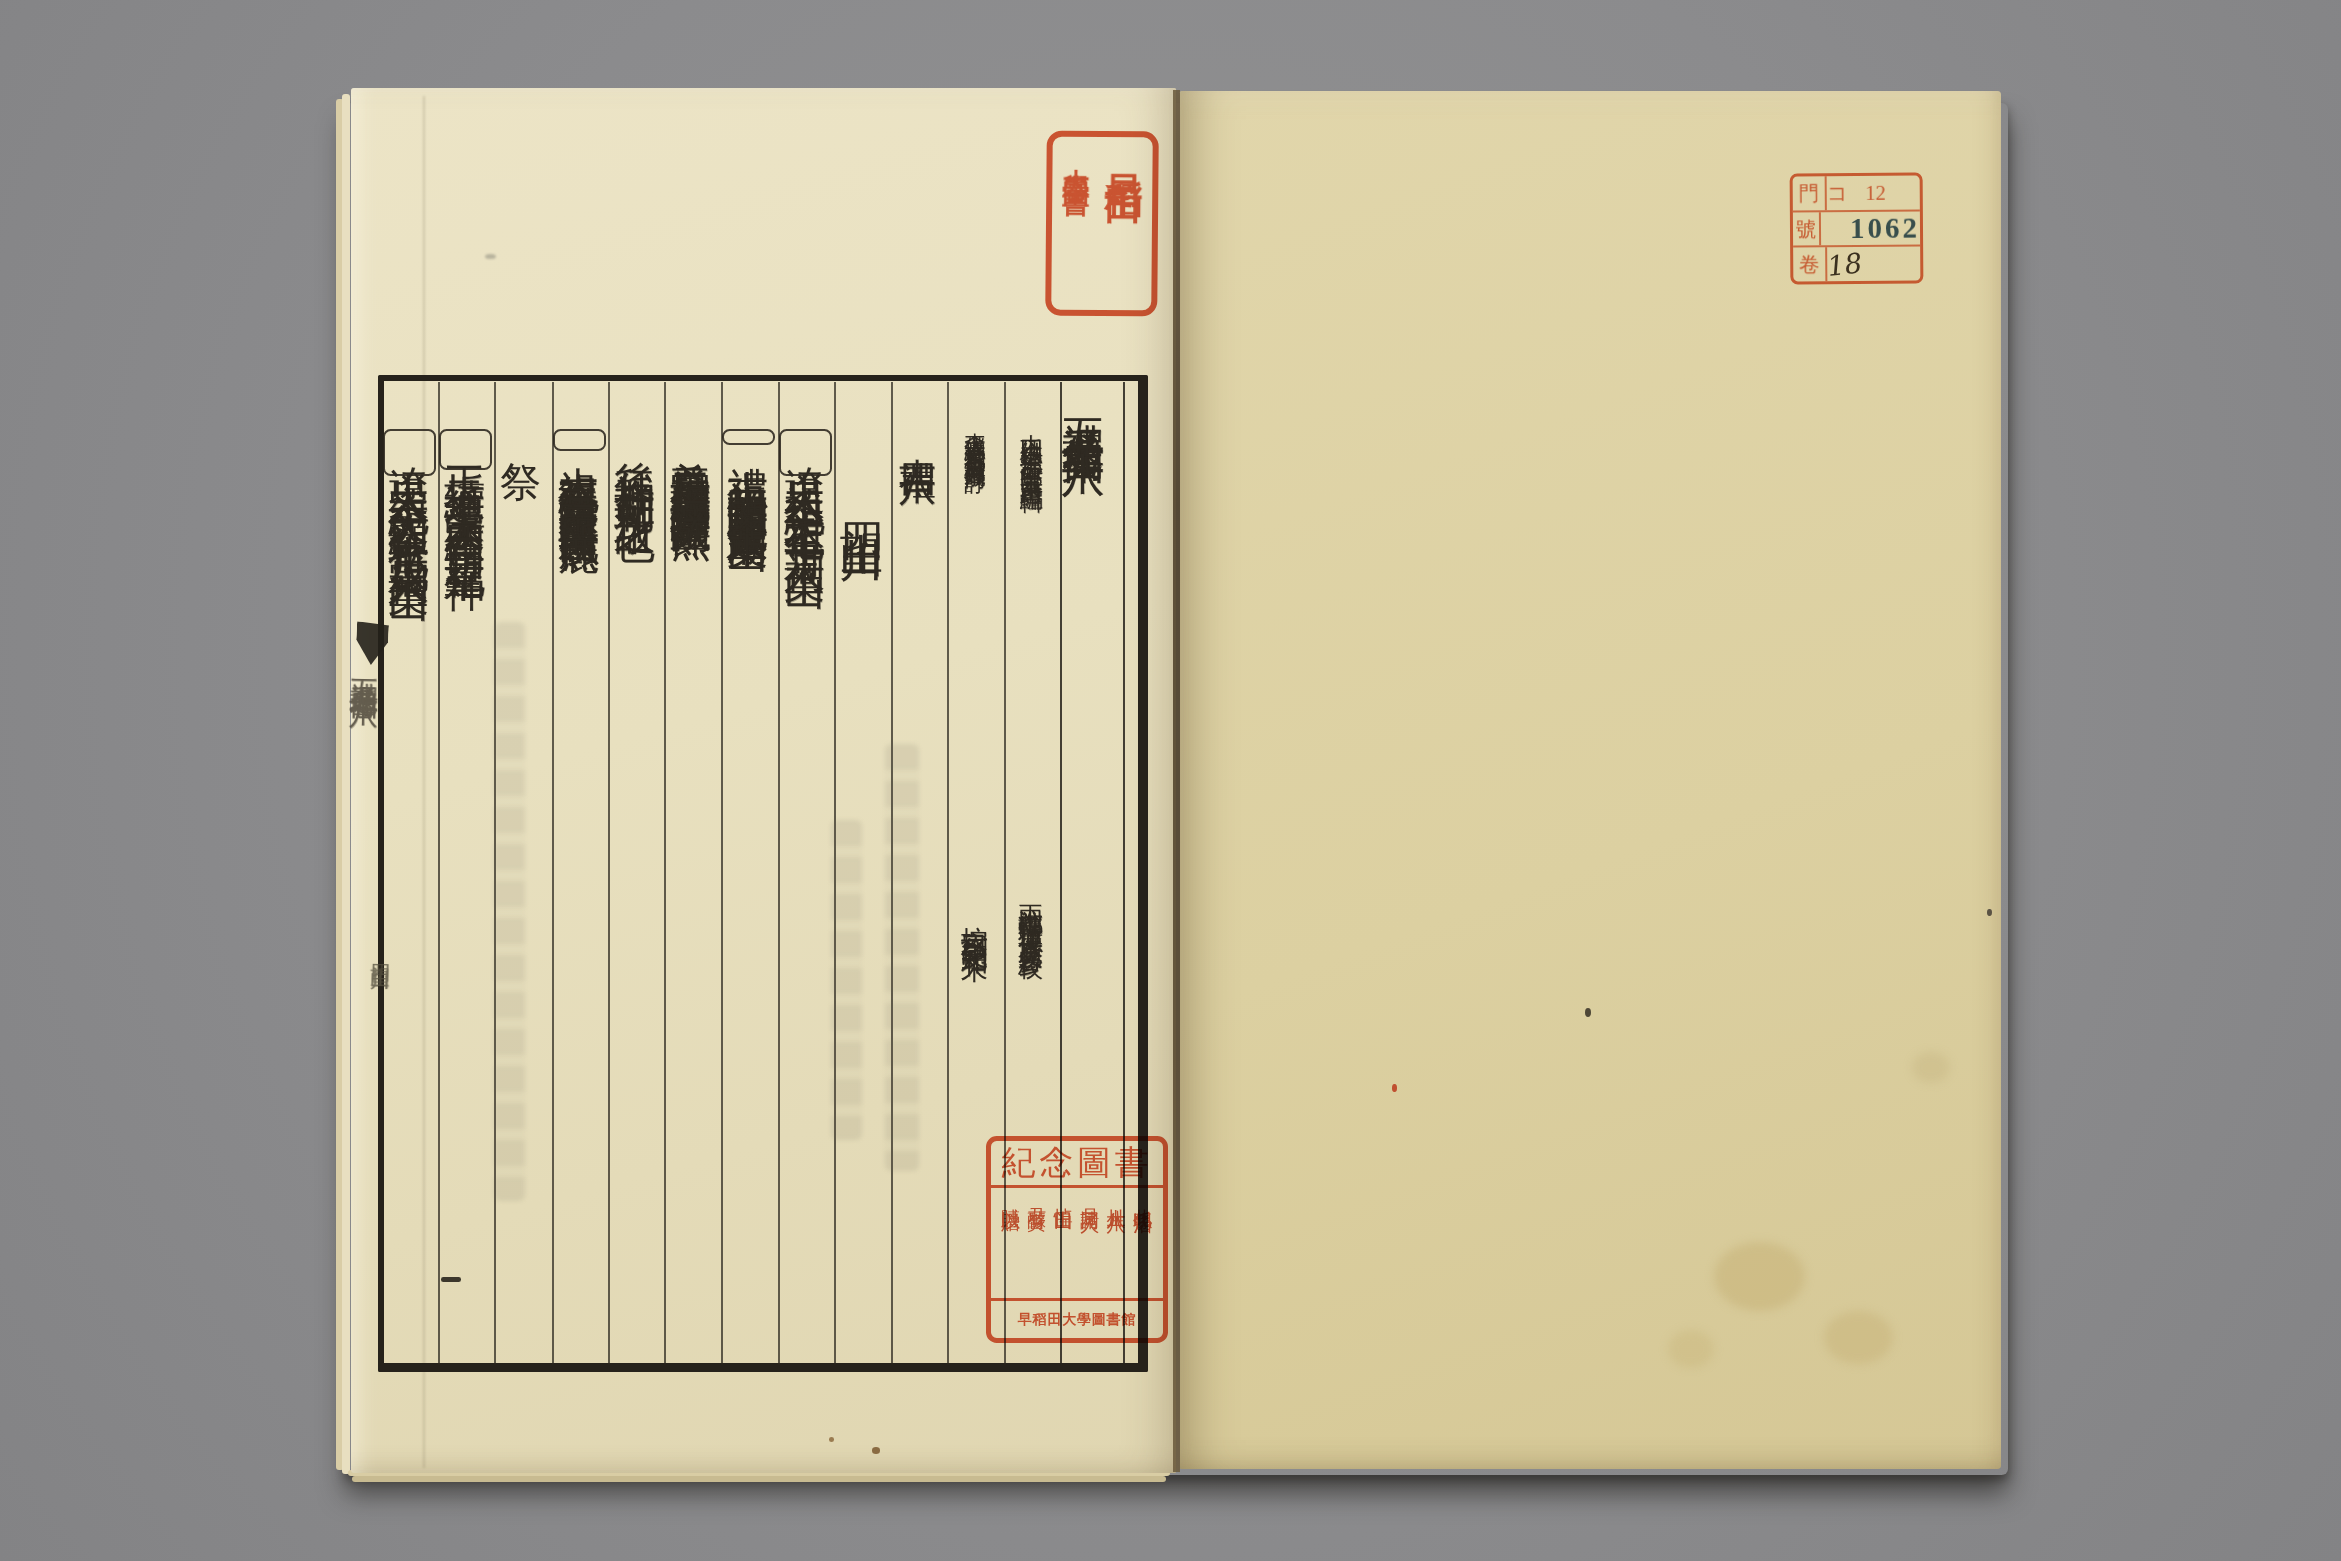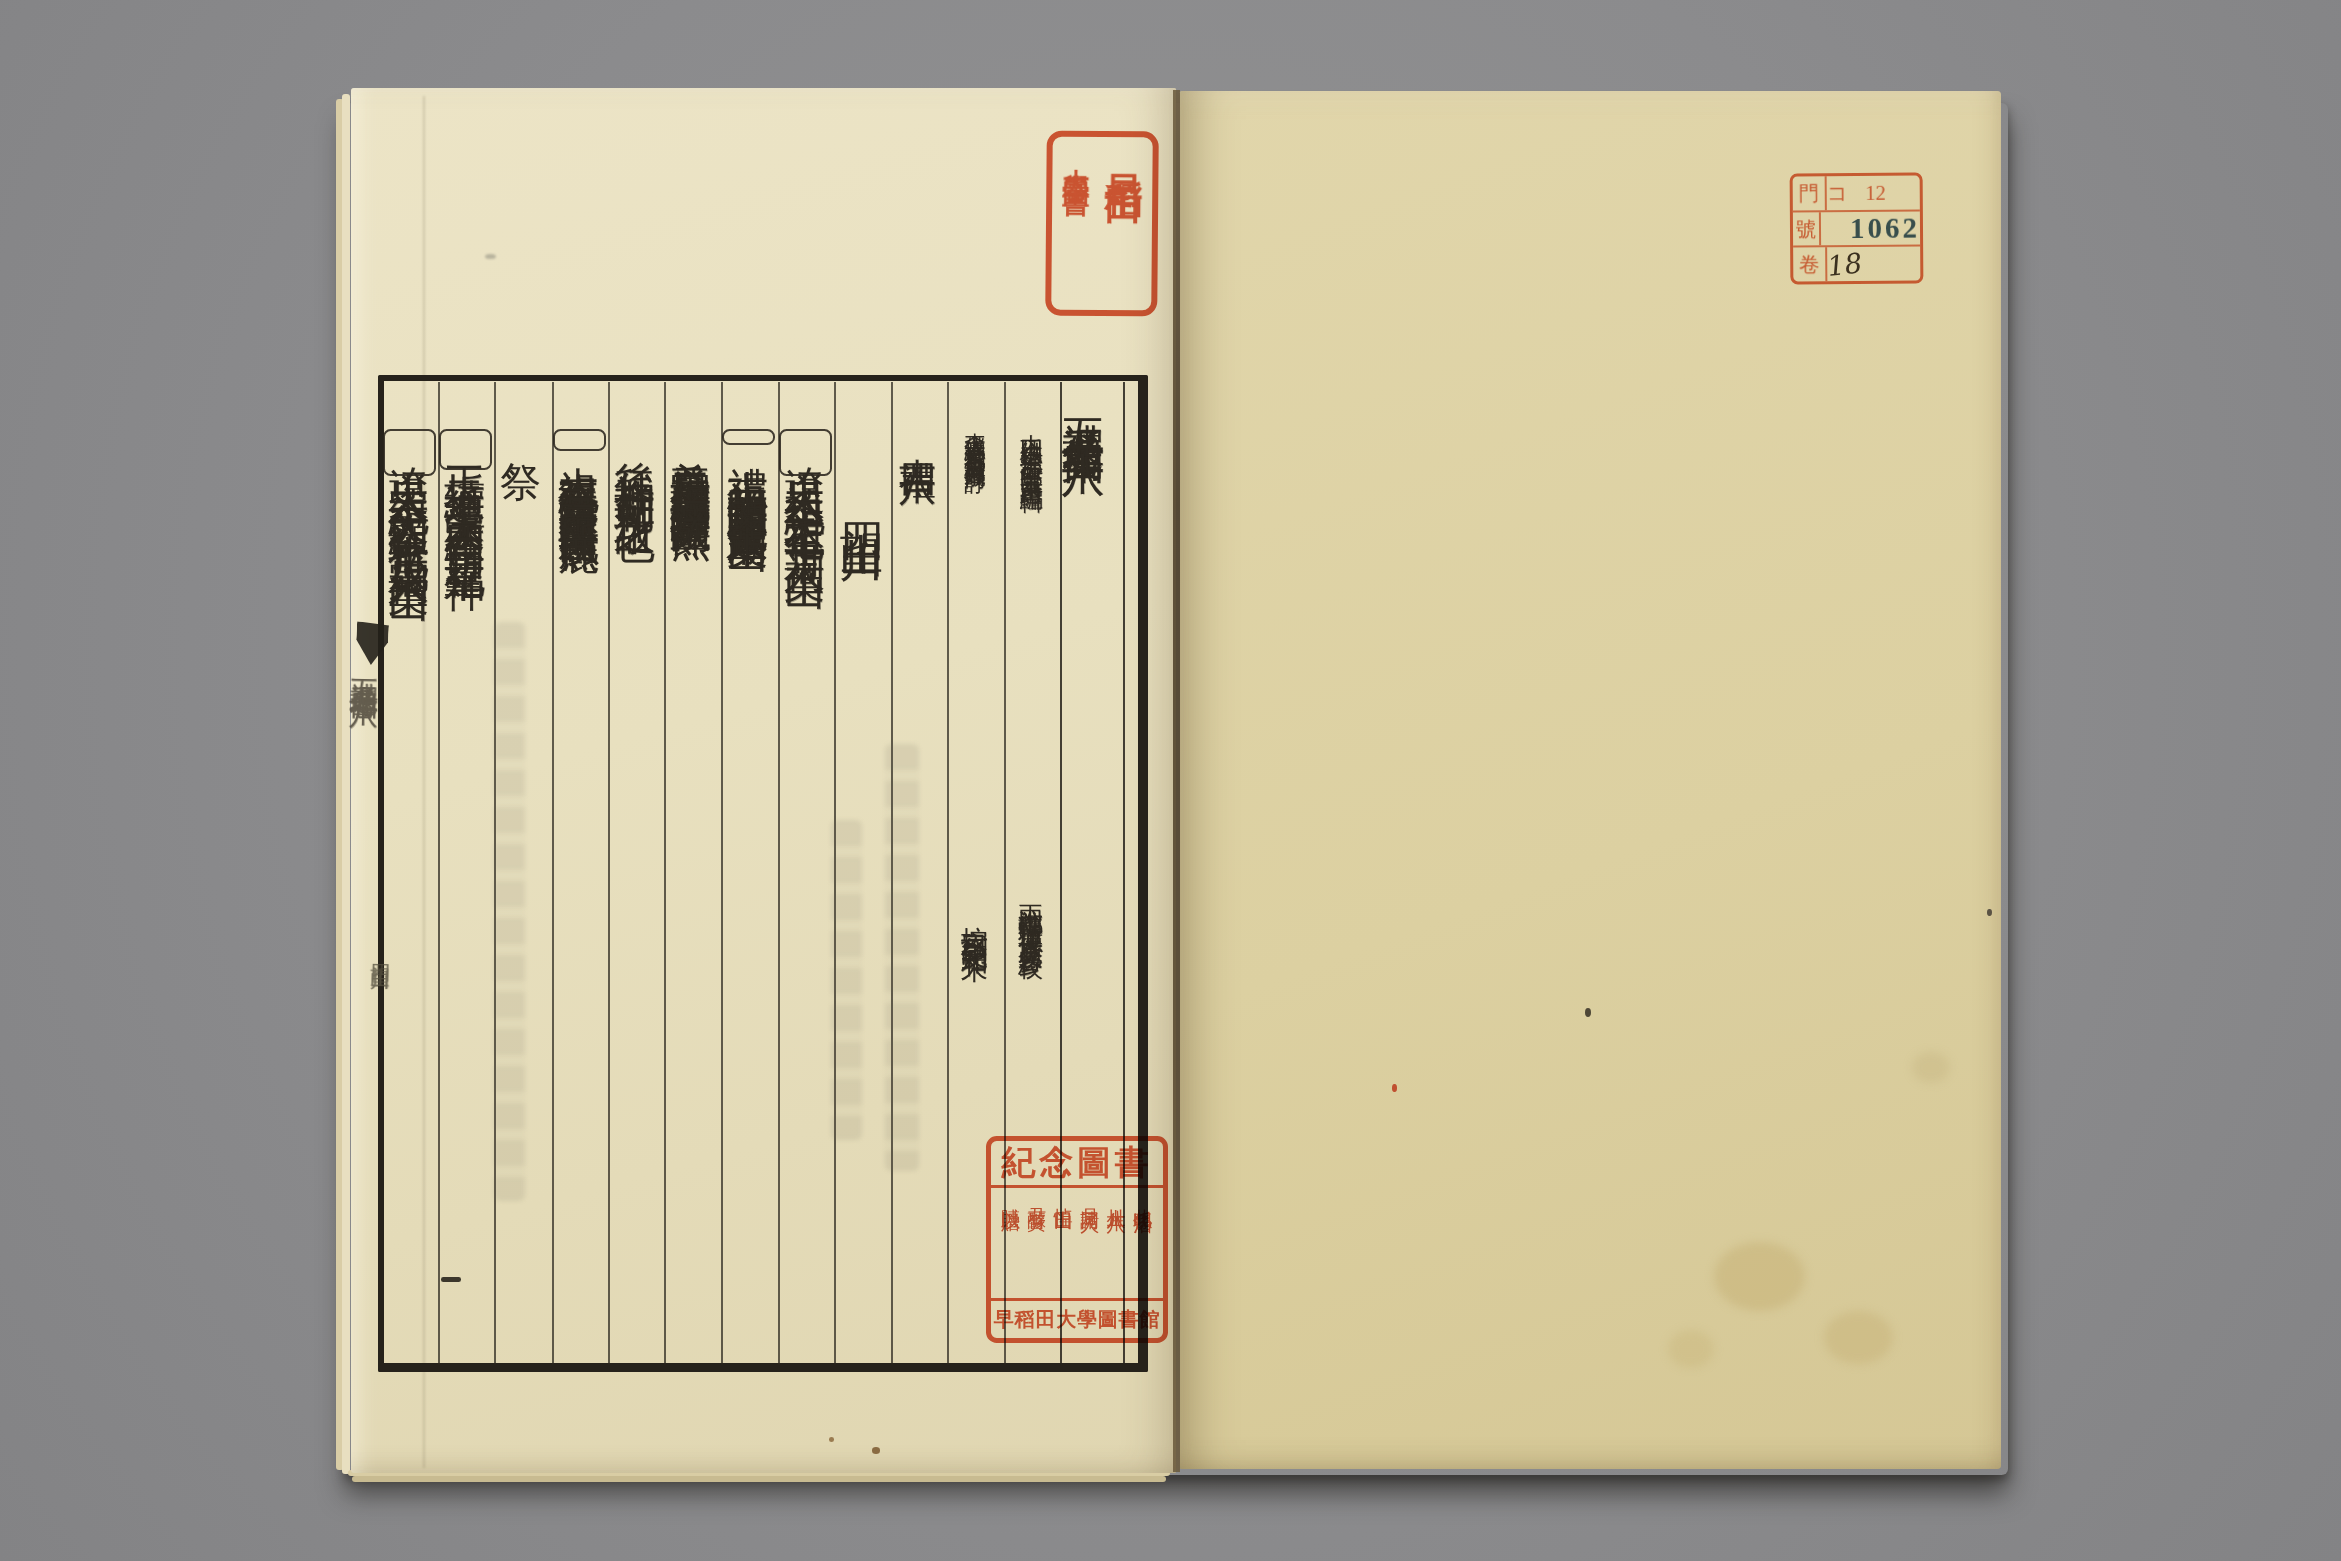--- a/index.html
+++ b/index.html
@@ -70,27 +70,27 @@
      mix-blend-mode:multiply;opacity:.93;display:flex;flex-direction:row-reverse;
      justify-content:space-around;align-items:flex-start;padding:6.1px 1.5px;z-index:2;}
   .seal-own span{writing-mode:vertical-rl;text-orientation:upright;color:var(--red);
      font-weight:700;filter:blur(0.3px);line-height:1;}
   .seal-own .s-r{font-size:38px;letter-spacing:7.6px;}
   .seal-own .s-l{font-size:27.4px;letter-spacing:6.9px;margin-top:3px;}
   .stamp-don{position:absolute;left:635px;top:1048px;width:182px;height:207px;box-sizing:border-box;
      border:5.3px solid var(--red);border-radius:10.7px;mix-blend-mode:multiply;opacity:.92;
      display:flex;flex-direction:column;z-index:2;}
   .stamp-don .hd{height:44px;border-bottom:3.8px solid var(--red);display:flex;align-items:center;
-     justify-content:center;font-size:34px;font-weight:700;letter-spacing:3.8px;color:var(--red);filter:blur(0.3px);}
+     justify-content:center;font-size:34px;font-weight:400;letter-spacing:3.8px;color:var(--red);filter:blur(0.3px);}
   .stamp-don .bd{flex:1;display:flex;flex-direction:row-reverse;justify-content:space-evenly;
      padding:4.6px 3px 0 3px;}
   .stamp-don .bd span{writing-mode:vertical-rl;text-orientation:upright;font-size:19px;
      letter-spacing:2.3px;color:#cf4e2e;line-height:1;}
   .stamp-don .ft{height:37px;border-top:3px solid var(--red);display:flex;align-items:center;
-     justify-content:center;font-size:20px;font-weight:700;letter-spacing:0.8px;color:var(--red);filter:blur(0.2px);}
+     justify-content:center;font-size:14px;font-weight:700;letter-spacing:0.8px;color:var(--red);filter:blur(0.2px);}
   .stamp-acc{position:absolute;left:610px;top:82px;width:133px;height:111px;box-sizing:border-box;
      border:3.8px solid #e0603a;border-radius:7.6px;transform:rotate(-.4deg);mix-blend-mode:multiply;
      opacity:.92;display:flex;flex-direction:column;}
   .stamp-acc .row{flex:1;display:flex;align-items:center;}
   .stamp-acc .row + .row{border-top:2.3px solid rgba(224,96,58,.85);}
   .stamp-acc .lab{width:32px;text-align:center;font-size:20.6px;color:#e0603a;
      border-right:2.3px solid rgba(224,96,58,.85);align-self:stretch;display:flex;
      align-items:center;justify-content:center;filter:blur(0.2px);}
   .stamp-acc .val{flex:1;text-align:left;}
   .v-class{font-size:20.6px;color:#e0603a;word-spacing:12.2px;filter:blur(0.2px);}

